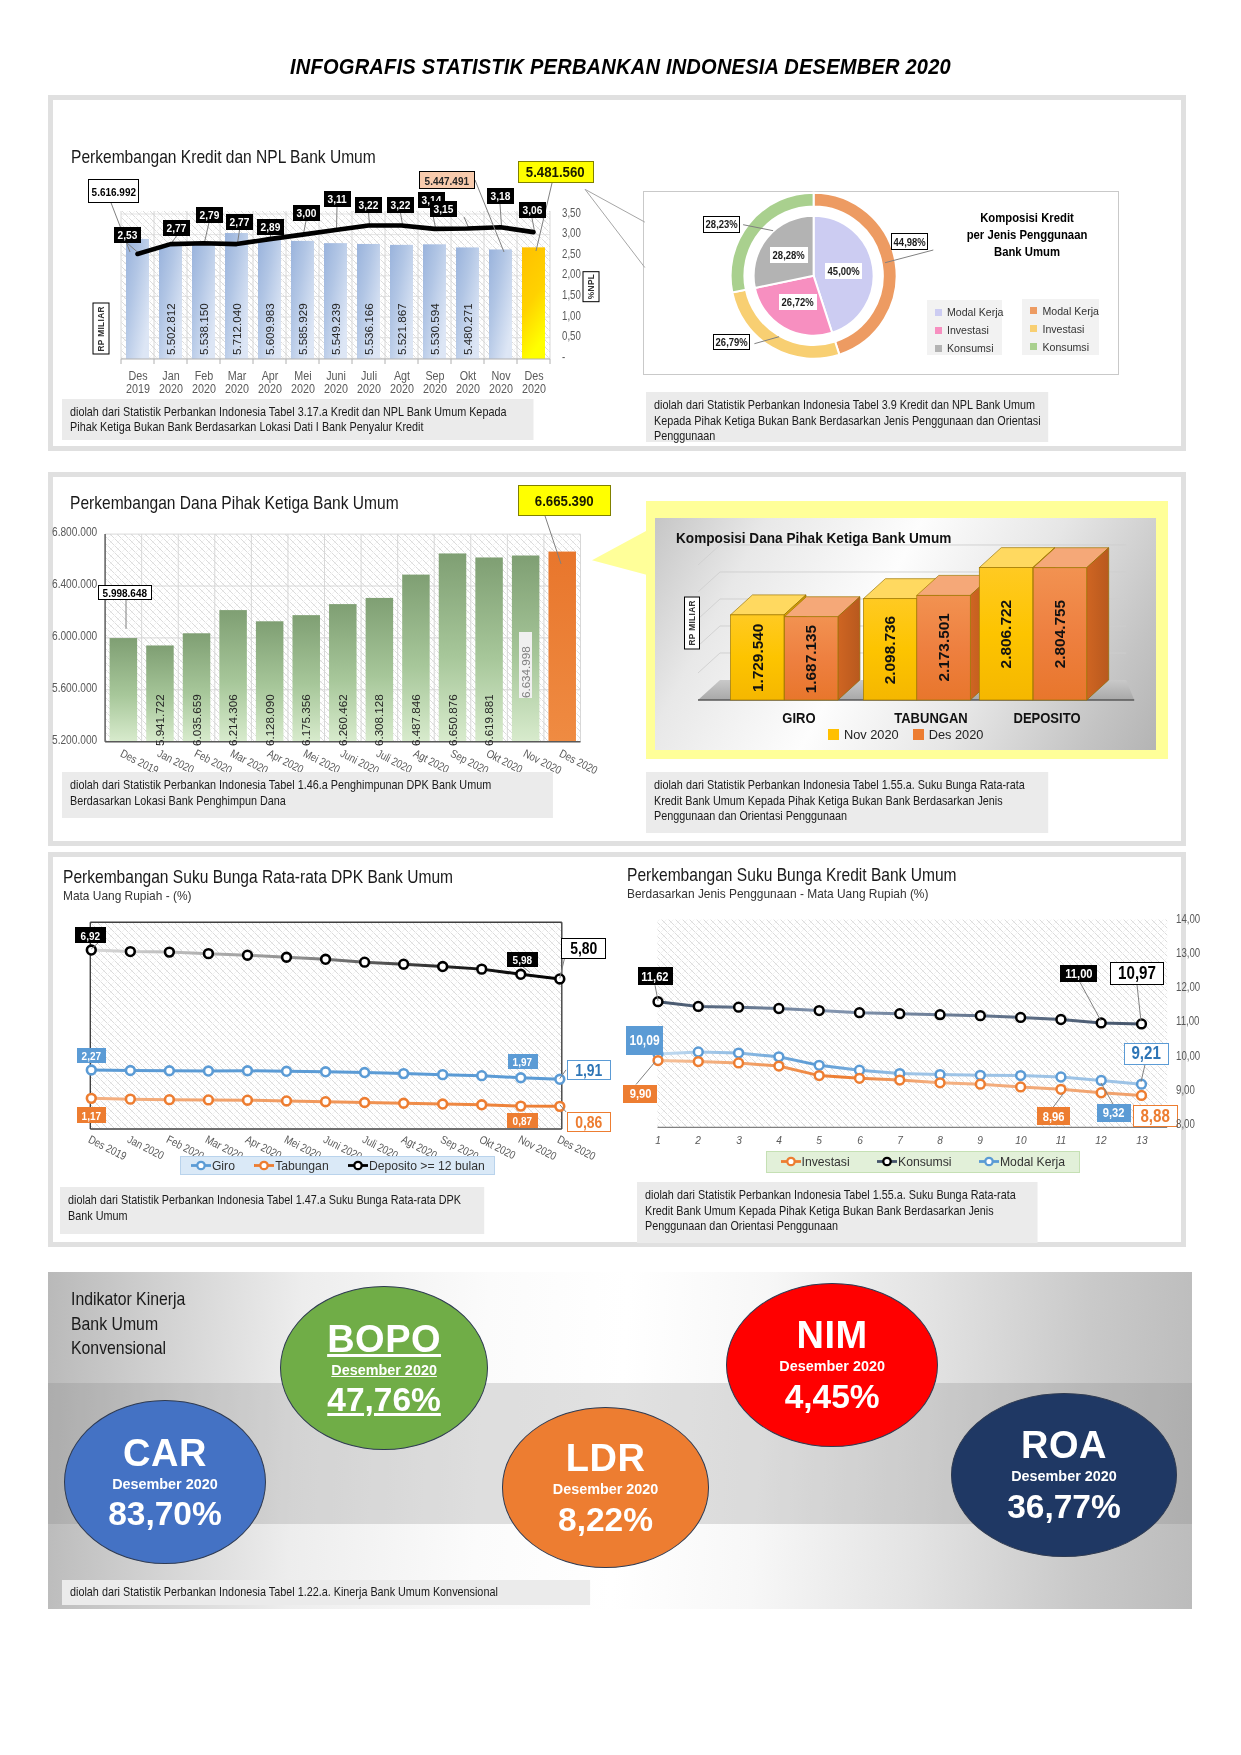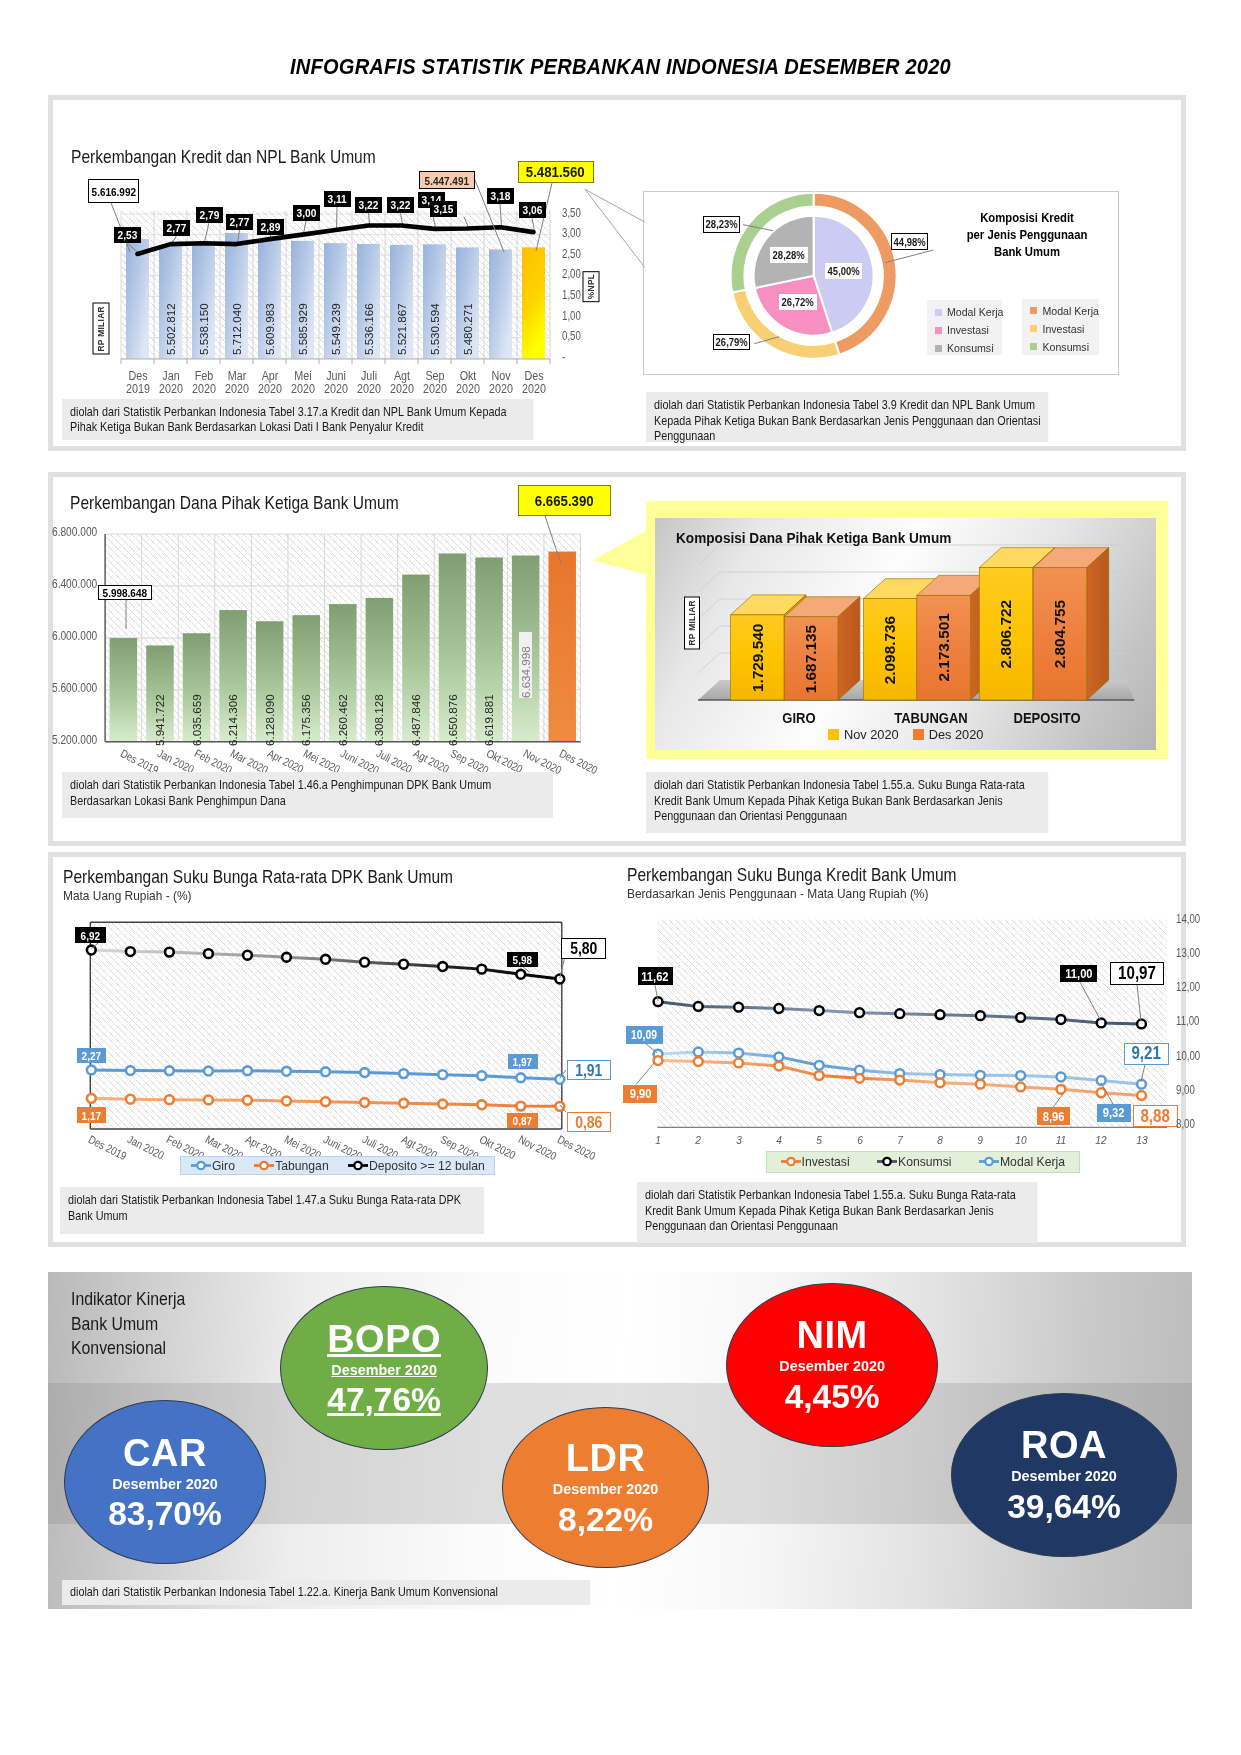--- a/index.html
+++ b/index.html
@@ -769,21 +769,21 @@
     <div id="c4-overlay" style="position:absolute;left:560px;top:0;">
         <div class="cbox cbox-dark" style="left:29.6px;top:115.1px;width:35.6px;height:18.1px;font-size:13px;">
           <span>11,62</span>
         </div>
         <div class="cbox cbox-dark" style="left:451.8px;top:112.7px;width:37.5px;height:17.6px;font-size:13px;">
           <span>11,00</span>
         </div>
         <div class="cbox cbox-white" style="left:502.1px;top:110.4px;width:54.2px;height:22.3px;font-size:17.6px;">
           <span>10,97</span>
         </div>
-        <div class="cbox cbox-blue" style="left:17.7px;top:173.6px;width:37.5px;height:18px;font-size:12px;">
+        <div class="cbox cbox-blue" style="left:17.7px;top:173.6px;width:37.5px;height:29px;font-size:14px;">
           <span>10,09</span>
         </div>
         <div class="cbox cbox-blue" style="left:488.8px;top:252.0px;width:33.8px;height:17.6px;font-size:13px;">
           <span>9,32</span>
         </div>
         <div class="cbox cbox-blue-o" style="left:515.5px;top:190.7px;width:45.1px;height:21.9px;font-size:17.6px;">
           <span>9,21</span>
         </div>
         <div class="cbox cbox-orange" style="left:15.3px;top:232.5px;width:34.2px;height:18.1px;font-size:13px;">
           <span>9,90</span>
@@ -865,19 +865,19 @@
           <div class="k-val">8,22%</div>
         </div>
         <div class="kpi" style="left:678.2px;top:10.6px;width:211.9px;height:164.0px;background:#ff0000;">
           <div class="k-name">NIM</div>
           <div class="k-per">Desember 2020</div>
           <div class="k-val">4,45%</div>
         </div>
         <div class="kpi" style="left:902.5px;top:120.5px;width:226.9px;height:164.0px;background:#1f3864;">
           <div class="k-name">ROA</div>
           <div class="k-per">Desember 2020</div>
-          <div class="k-val">39,64%</div>
+          <div class="k-val">36,77%</div>
         </div>
       </div>
     <div class="srcnote" style="left:14.3px;top:308.4px;width:625px;height:25px;padding-top:4px;">diolah dari Statistik Perbankan Indonesia Tabel 1.22.a. Kinerja Bank Umum Konvensional</div>
   </div>
 
 </div>
 
 </body></html>

